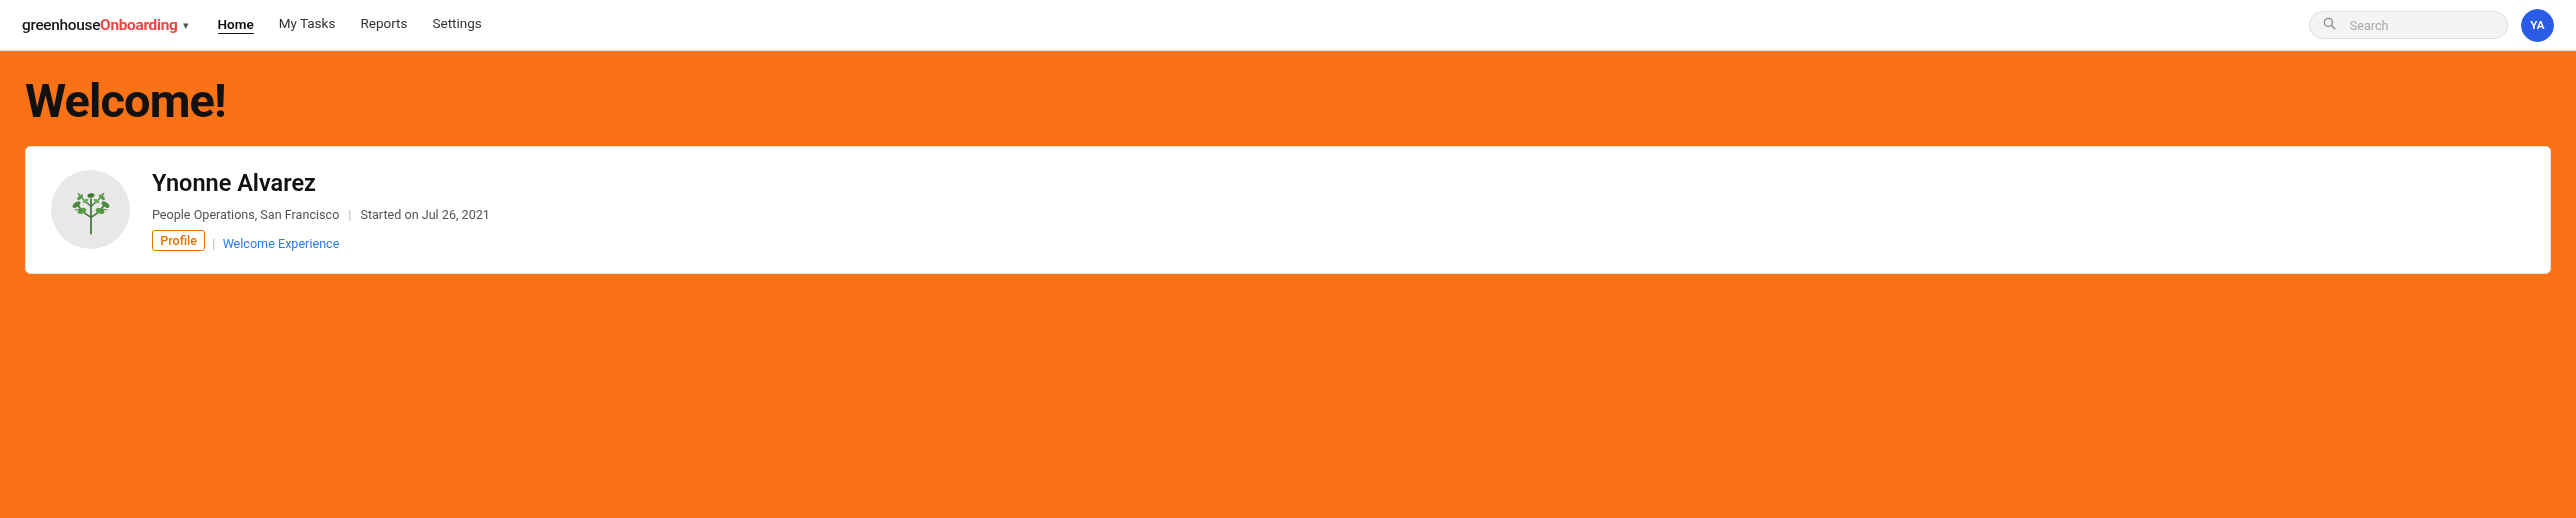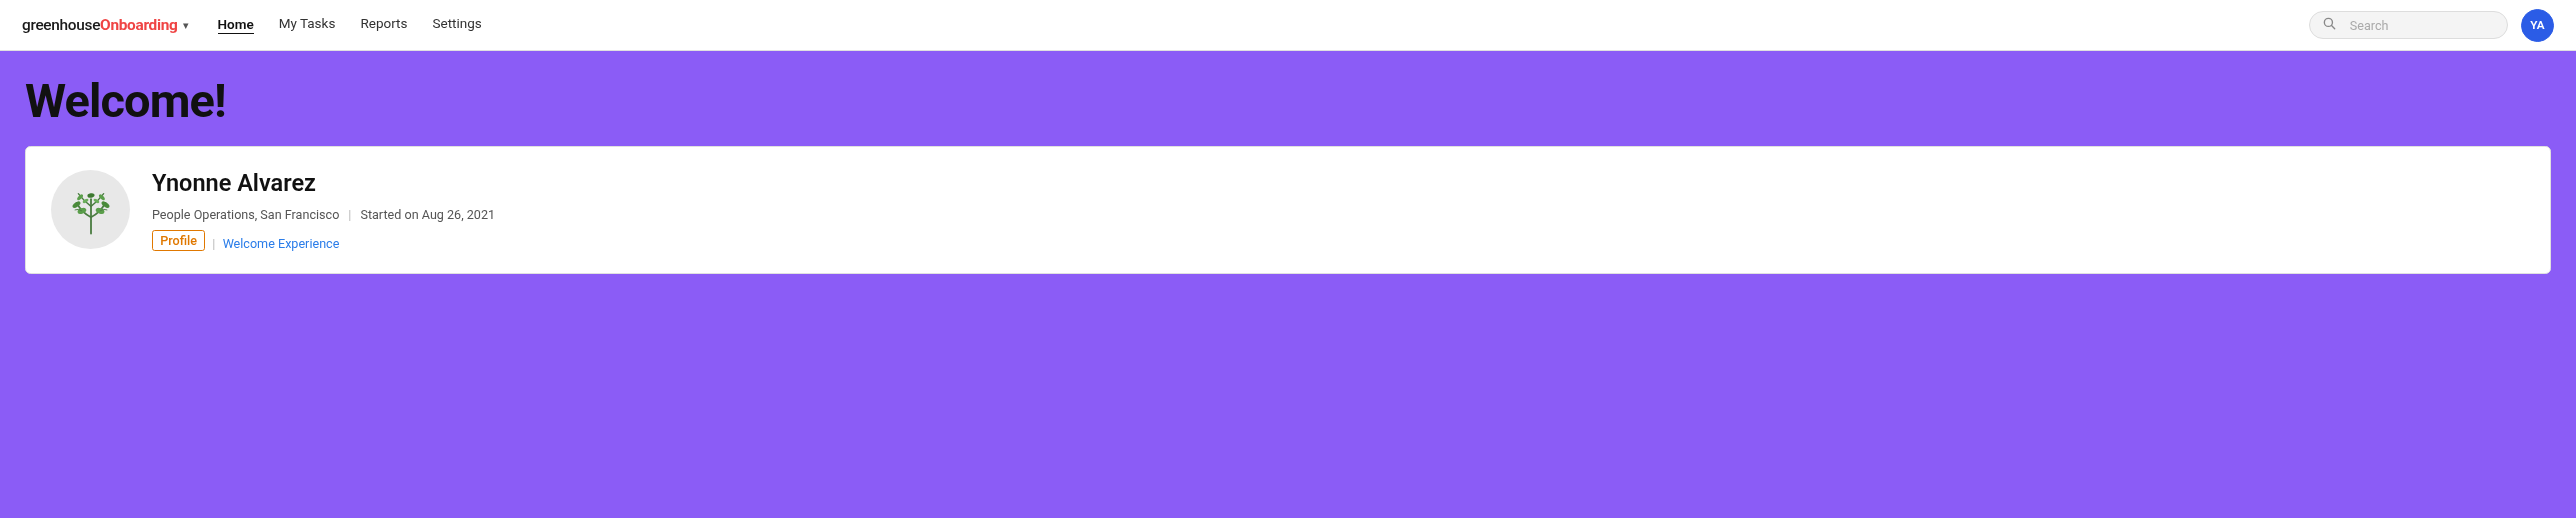--- a/index.html
+++ b/index.html
@@ -117,21 +117,21 @@
       color: white;
       font-size: 11.7px;
       font-weight: 600;
       cursor: pointer;
       border: 1.8px solid #2b5ce6;
     }
 
     
     .main-content {
       padding: 22px 25px;
-      background: #8b5cf6;
+      background: #f97316;
       min-height: calc(100vh - 51px);
     }
 
     .welcome-heading {
       font-size: 47px;
       font-weight: 700;
       color: #111;
       margin-bottom: 18px;
       letter-spacing: -0.9px;
     }
@@ -296,21 +296,21 @@
         <path d="M22 33 Q18 30 14 32" stroke="#4a7c40" stroke-width="1" fill="none"></path>
         <path d="M42 33 Q46 30 50 32" stroke="#4a7c40" stroke-width="1" fill="none"></path>
       </svg>
     </div>
 
     <div class="user-info">
       <div class="user-name">Ynonne Alvarez</div>
       <div class="user-meta">
         <span>People Operations, San Francisco</span>
         <span class="meta-divider">|</span>
-        <span>Started on Aug 26, 2021</span>
+        <span>Started on Jul 26, 2021</span>
       </div>
       <div class="user-links">
         <a class="profile-link">Profile</a>
         <span class="link-divider">|</span>
         <a class="welcome-exp-link">Welcome Experience</a>
       </div>
     </div>
 
   </div>
 </main>

